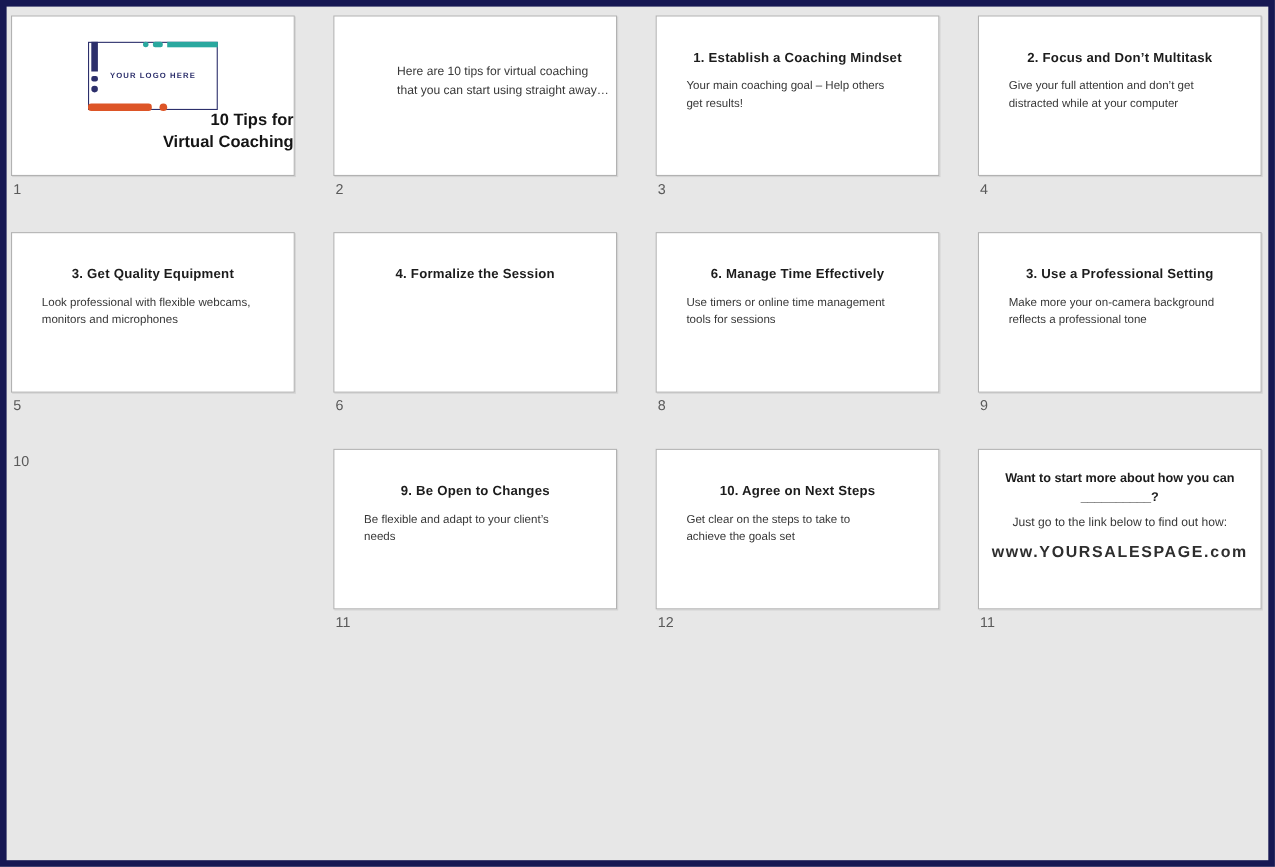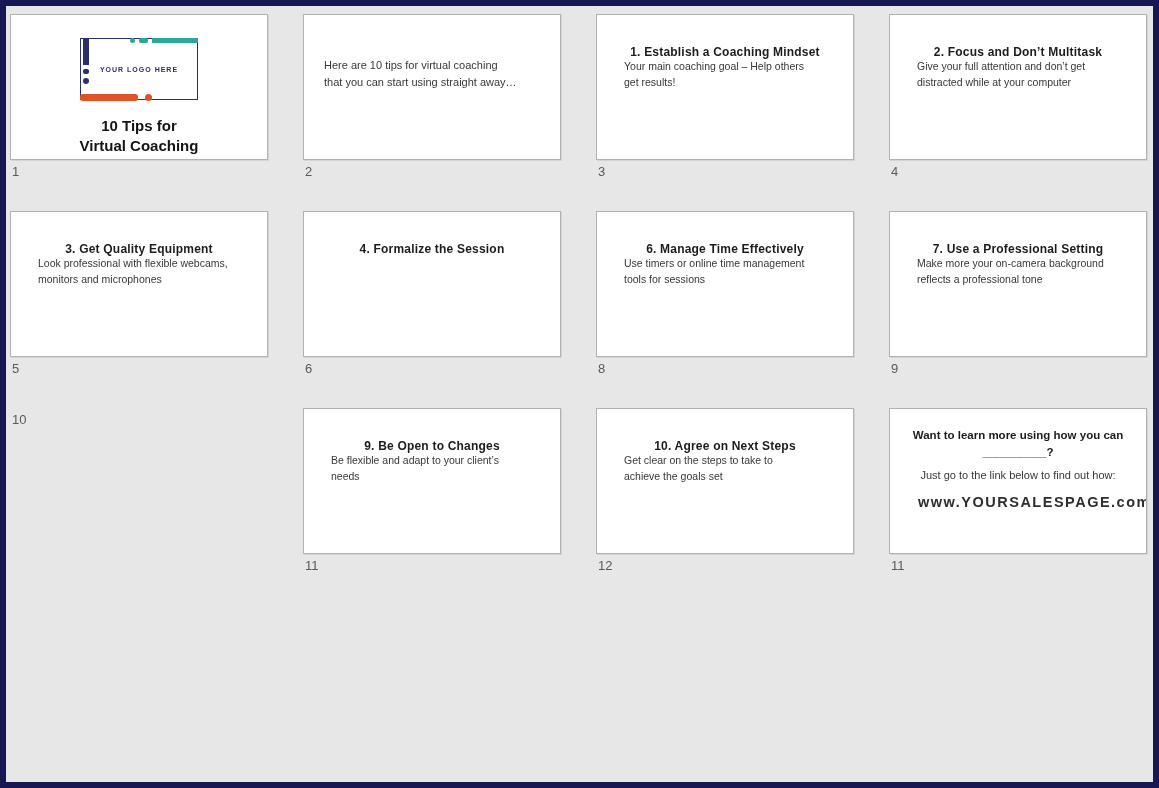--- a/index.html
+++ b/index.html
@@ -50,46 +50,46 @@
   .logo-tdot  { position: absolute; right: 62px; top: -1px; width: 5px; height: 5px; background: #2aa89f; border-radius: 50%; }
   .logo-obar  { position: absolute; left: -1px; bottom: -2px; width: 58px; height: 7px; background: #dd5527; border-radius: 3px; }
   .logo-odot  { position: absolute; left: 64px; bottom: -2px; width: 7px; height: 7px; background: #dd5527; border-radius: 50%; }
   .logo-text {
     position: absolute; left: 0; top: 50%; transform: translateY(-50%);
     width: 100%; text-align: center;
     font-size: 7px; font-weight: bold; letter-spacing: 1px;
     color: #2c2f6b;
   }
   .title-main {
-    margin-top: 16px;
-    text-align: center;
+    text-align: right;
     font-size: 15px; font-weight: bold;
     line-height: 1.35;
     color: #141414;
     white-space: pre-line;
   }
   
   .stmt-body {
     margin-top: 42px;
     padding-left: 20px;
     font-size: 11px;
     line-height: 1.5;
     color: #383838;
     white-space: pre;
+    margin-left: 37px;
   }
   
   .tip-title {
     margin-top: 30px;
     text-align: center;
     font-size: 12px; font-weight: bold;
     letter-spacing: 0.2px;
     color: #1c1c1c;
   }
   .tip-body {
-    margin-top: 0;
+    margin-top: 12px;
     padding-left: 27px;
     font-size: 10.5px;
     line-height: 1.5;
     color: #383838;
     white-space: pre;
   }
   
   .cta-head {
     margin-top: 18px;
     text-align: center;
@@ -99,25 +99,24 @@
     white-space: pre-line;
   }
   .cta-sub {
     margin-top: 7px;
     text-align: center;
     font-size: 11px;
     color: #383838;
   }
   .cta-link {
     margin-top: 13px;
-    text-align: left;
+    text-align: center;
     font-size: 14.5px; font-weight: bold;
     letter-spacing: 1.5px;
     color: #2e2e2e;
-    padding-left: 28px;
   }
 </style>
 </head>
 <body>
 
 <div class="grid">
 
   <div class="cell">
     <div class="thumb">
       <div class="logo-box">
@@ -184,21 +183,21 @@
     <div class="thumb">
       <div class="tip-title">6. Manage Time Effectively</div>
       <div class="tip-body">Use timers or online time management
 tools for sessions</div>
     </div>
     <div class="num">8</div>
   </div>
 
   <div class="cell">
     <div class="thumb">
-      <div class="tip-title">7. Use a Professional Setting</div>
+      <div class="tip-title">3. Use a Professional Setting</div>
       <div class="tip-body">Make more your on-camera background
 reflects a professional tone</div>
     </div>
     <div class="num">9</div>
   </div>
 
   <div class="cell">
     <div class="num">10</div>
   </div>
 
@@ -215,21 +214,21 @@
     <div class="thumb">
       <div class="tip-title">10. Agree on Next Steps</div>
       <div class="tip-body">Get clear on the steps to take to
 achieve the goals set</div>
     </div>
     <div class="num">12</div>
   </div>
 
   <div class="cell">
     <div class="thumb">
-      <div class="cta-head">Want to learn more using how you can
+      <div class="cta-head">Want to start more about how you can
 __________?</div>
       <div class="cta-sub">Just go to the link below to find out how:</div>
       <div class="cta-link">www.YOURSALESPAGE.com</div>
     </div>
     <div class="num">11</div>
   </div>
 
 </div>
 
 </body></html>

